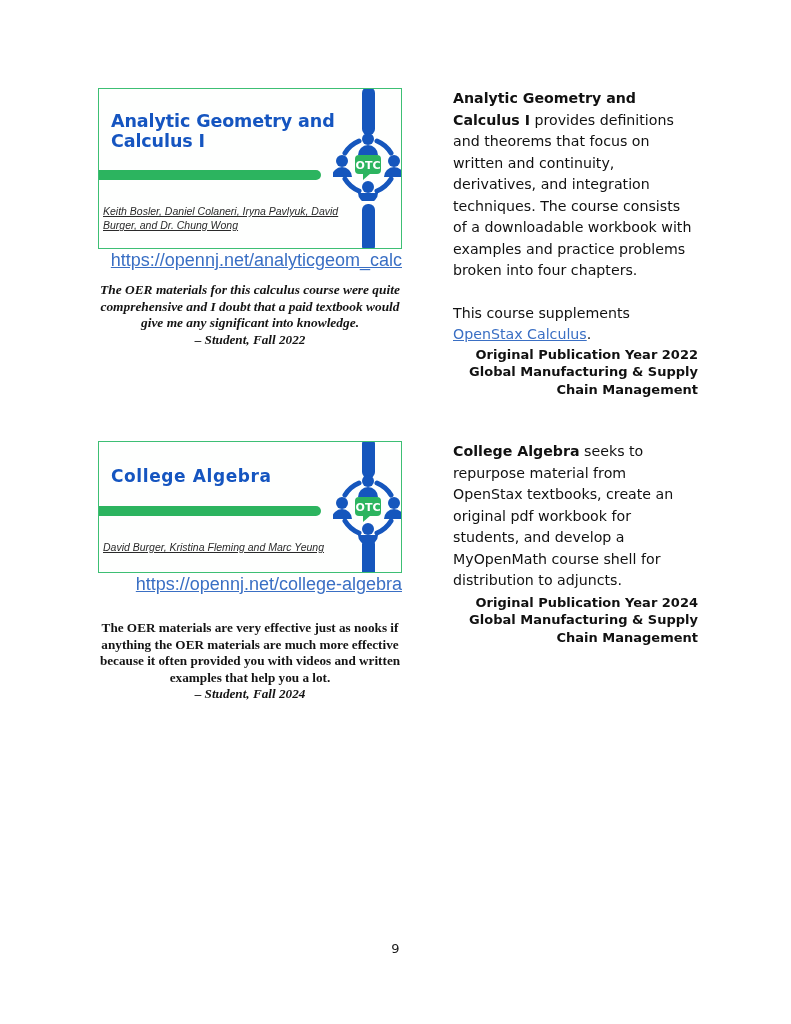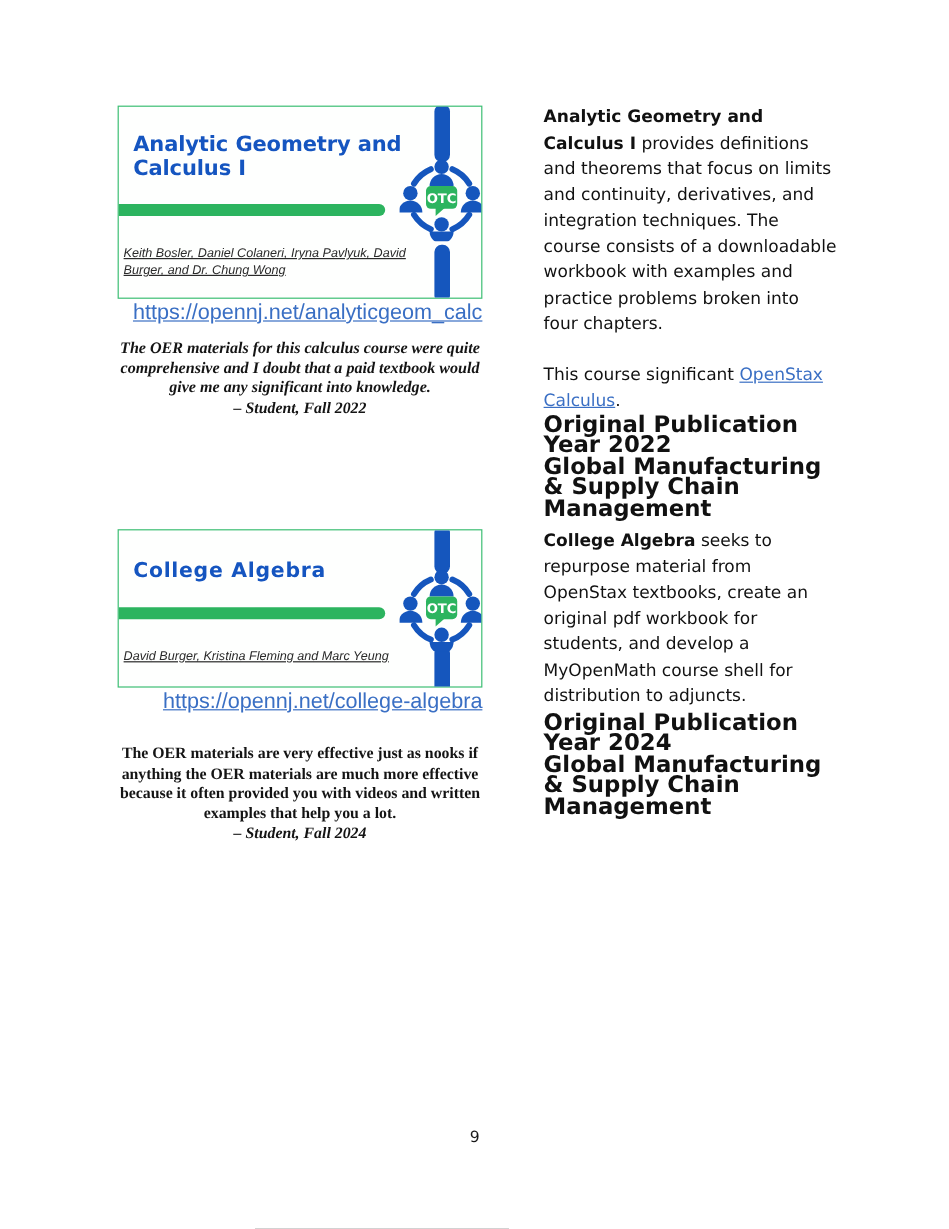--- a/index.html
+++ b/index.html
@@ -163,23 +163,23 @@
   .desc-para b { font-weight: bold; }
   .supp-para {
     margin: 21px 0 0 0;
   }
   .inline-link {
     color: #3a6fc4;
     text-decoration: underline;
   }
   .meta-block {
     margin-top: 0px;
-    text-align: left;
+    text-align: right;
     font-weight: bold;
-    font-size: 19px;
+    font-size: 13px;
     line-height: 17.5px;
     color: #111111;
   }
   .meta-block.spaced { margin-top: 2px; }
 
   
   .page-number {
     position: absolute;
     left: 0;
     top: 941px;
@@ -240,23 +240,23 @@
       <a href="#" class="card-url">https://opennj.net/analyticgeom_calc</a>
 
       <div class="quote-block italic">
         <span>The OER materials for this calculus course were quite comprehensive and I doubt that a paid textbook would give me any significant into knowledge.</span><br>
         <span class="quote-attrib">– Student, Fall 2022</span>
       </div>
 
     </div>
 
     <div class="right-col">
-      <p class="desc-para"><b>Analytic Geometry and Calculus I</b><span> provides definitions and theorems that focus on limits and continuity, derivatives, and integration techniques. The course consists of a downloadable workbook with examples and practice problems broken into four chapters.</span></p>
-
-      <p class="supp-para"><span>This course significant </span><a href="#" class="inline-link">OpenStax Calculus</a><span>.</span></p>
+      <p class="desc-para"><b>Analytic Geometry and Calculus I</b><span> provides definitions and theorems that focus on written and continuity, derivatives, and integration techniques. The course consists of a downloadable workbook with examples and practice problems broken into four chapters.</span></p>
+
+      <p class="supp-para"><span>This course supplements </span><a href="#" class="inline-link">OpenStax Calculus</a><span>.</span></p>
 
       <div class="meta-block">
         <div>Original Publication Year 2022</div>
         <div>Global Manufacturing &amp; Supply Chain Management</div>
       </div>
     </div>
 
   </div>
 
   <div class="entry" style="top:441px;">

